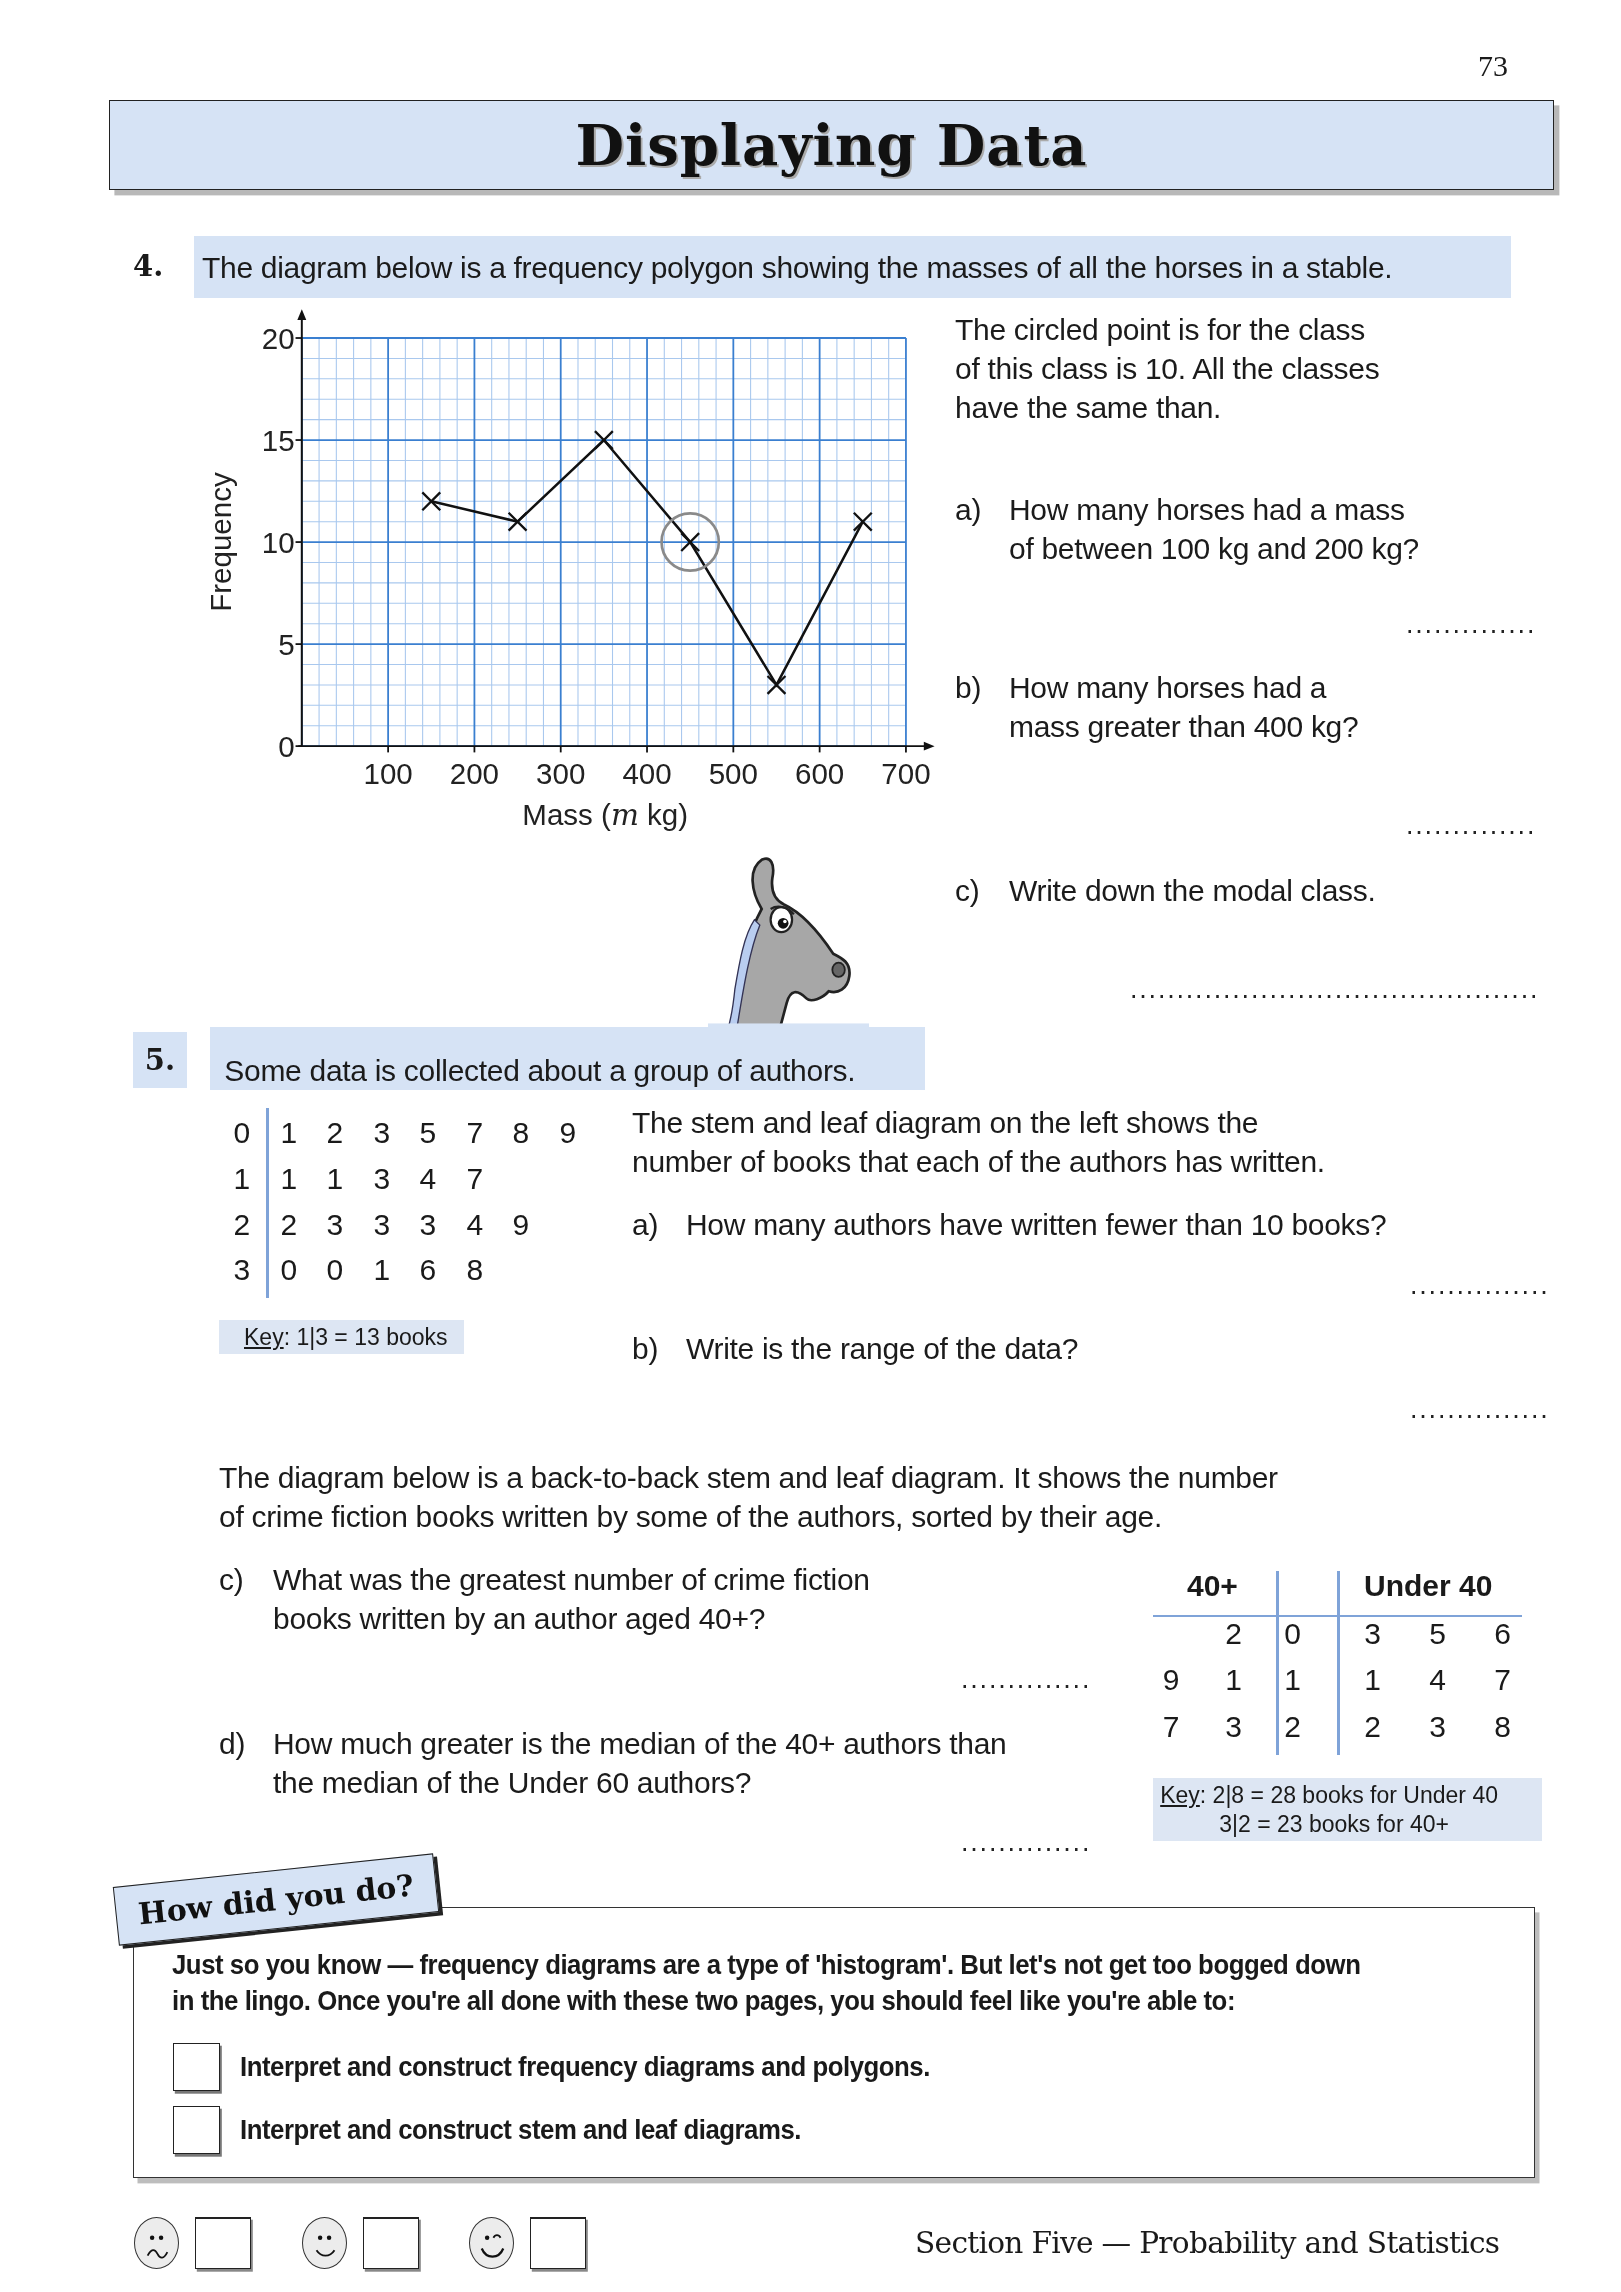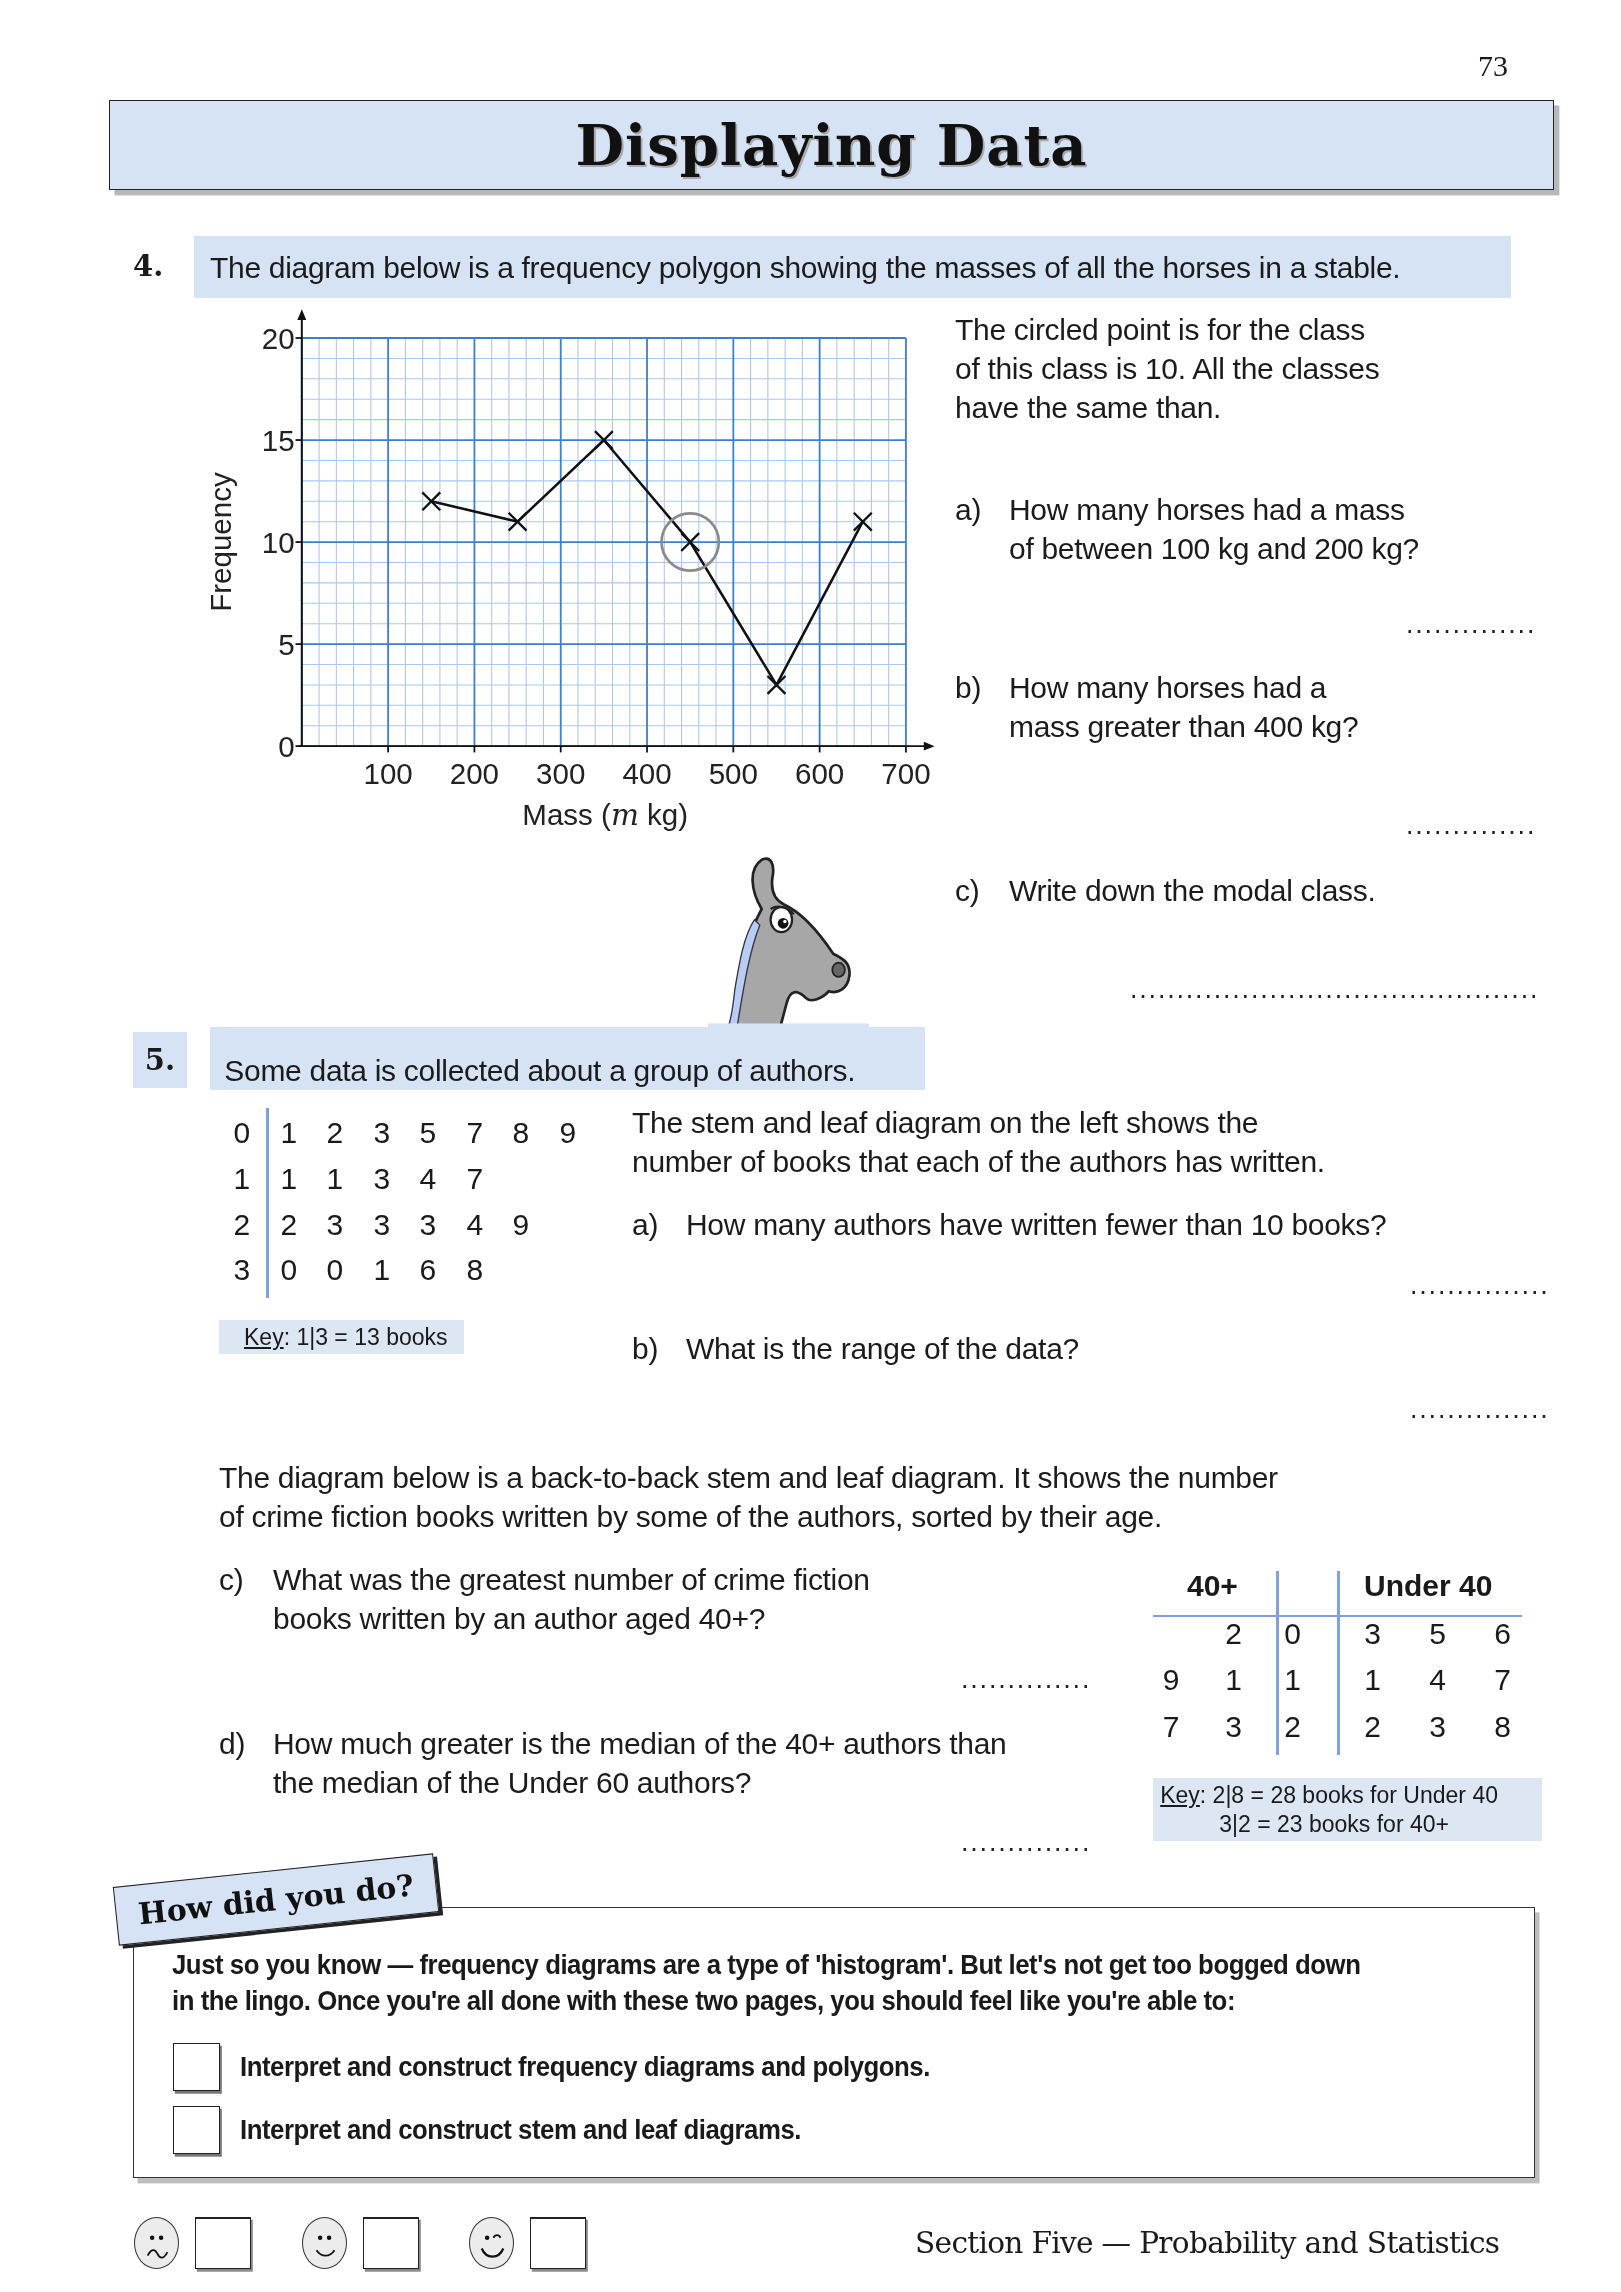--- a/index.html
+++ b/index.html
@@ -12,21 +12,21 @@
 
   #page-number { left: 1478px; top: 49px; font-size: 30px; font-family: "Liberation Serif", serif; }
 
   #title-box { left: 109px; top: 100px; width: 1445px; height: 90px; background: #d6e3f5; border: 1.8px solid #222; box-shadow: 5.4px 5.4px 0 #b8b8b8; display: flex; align-items: center; justify-content: center; }
   #title-text { font-family: "DejaVu Serif", serif; font-weight: 900; font-size: 56px; letter-spacing: 0.9px; color: #111; text-shadow: 1.8px 1.8px 0 #aaa; }
 
   .qnum { font-family: "DejaVu Serif", serif; font-weight: bold; font-size: 29px; }
   .banner { background: #d6e3f5; }
 
   #q4-num { left: 133px; top: 249px; }
-  #q4-banner { left: 194px; top: 236px; width: 1317px; height: 62px; padding-left: 16px; display: flex; align-items: center; }
+  #q4-banner { left: 194px; top: 236px; width: 1317px; height: 62px; padding-left: 8px; display: flex; align-items: center; }
 
   #chart { left: 197px; top: 304px; width: 752px; height: 537px; }
 
   .right-col { left: 955px; width: 573px; }
   .qlabel { position: absolute; left: 0; }
   .qtext { position: absolute; left: 54px; }
   .dots { position: absolute; font-size: 27px; letter-spacing: 1.8px; color: #222; }
 
   #horse { left: 708px; top: 855px; width: 161px; height: 175px; }
 
@@ -274,21 +274,21 @@
 </div>
 
 <div class="abs body-text" style="left:632px; top:1205px; width:896px; height:39px;">
   <span class="qlabel">a)</span>
   <span class="qtext">How many authors have written fewer than 10 books?</span>
 </div>
 <div class="abs dots" style="left:1410px; top:1270px;">...............</div>
 
 <div class="abs body-text" style="left:632px; top:1329px; width:896px; height:39px;">
   <span class="qlabel">b)</span>
-  <span class="qtext">What is the range of the data?</span>
+  <span class="qtext">Write is the range of the data?</span>
 </div>
 <div class="abs dots" style="left:1410px; top:1394px;">...............</div>
 
 <div class="abs body-text" style="left:219px; top:1458px; width:1299px;">
   <div>The diagram below is a back-to-back stem and leaf diagram.  It shows the number</div>
   <div>of crime fiction books written by some of the authors, sorted by their age.</div>
 </div>
 
 <div class="abs body-text" style="left:219px; top:1560px; width:806px; height:81px;">
   <span class="qlabel">c)</span>

